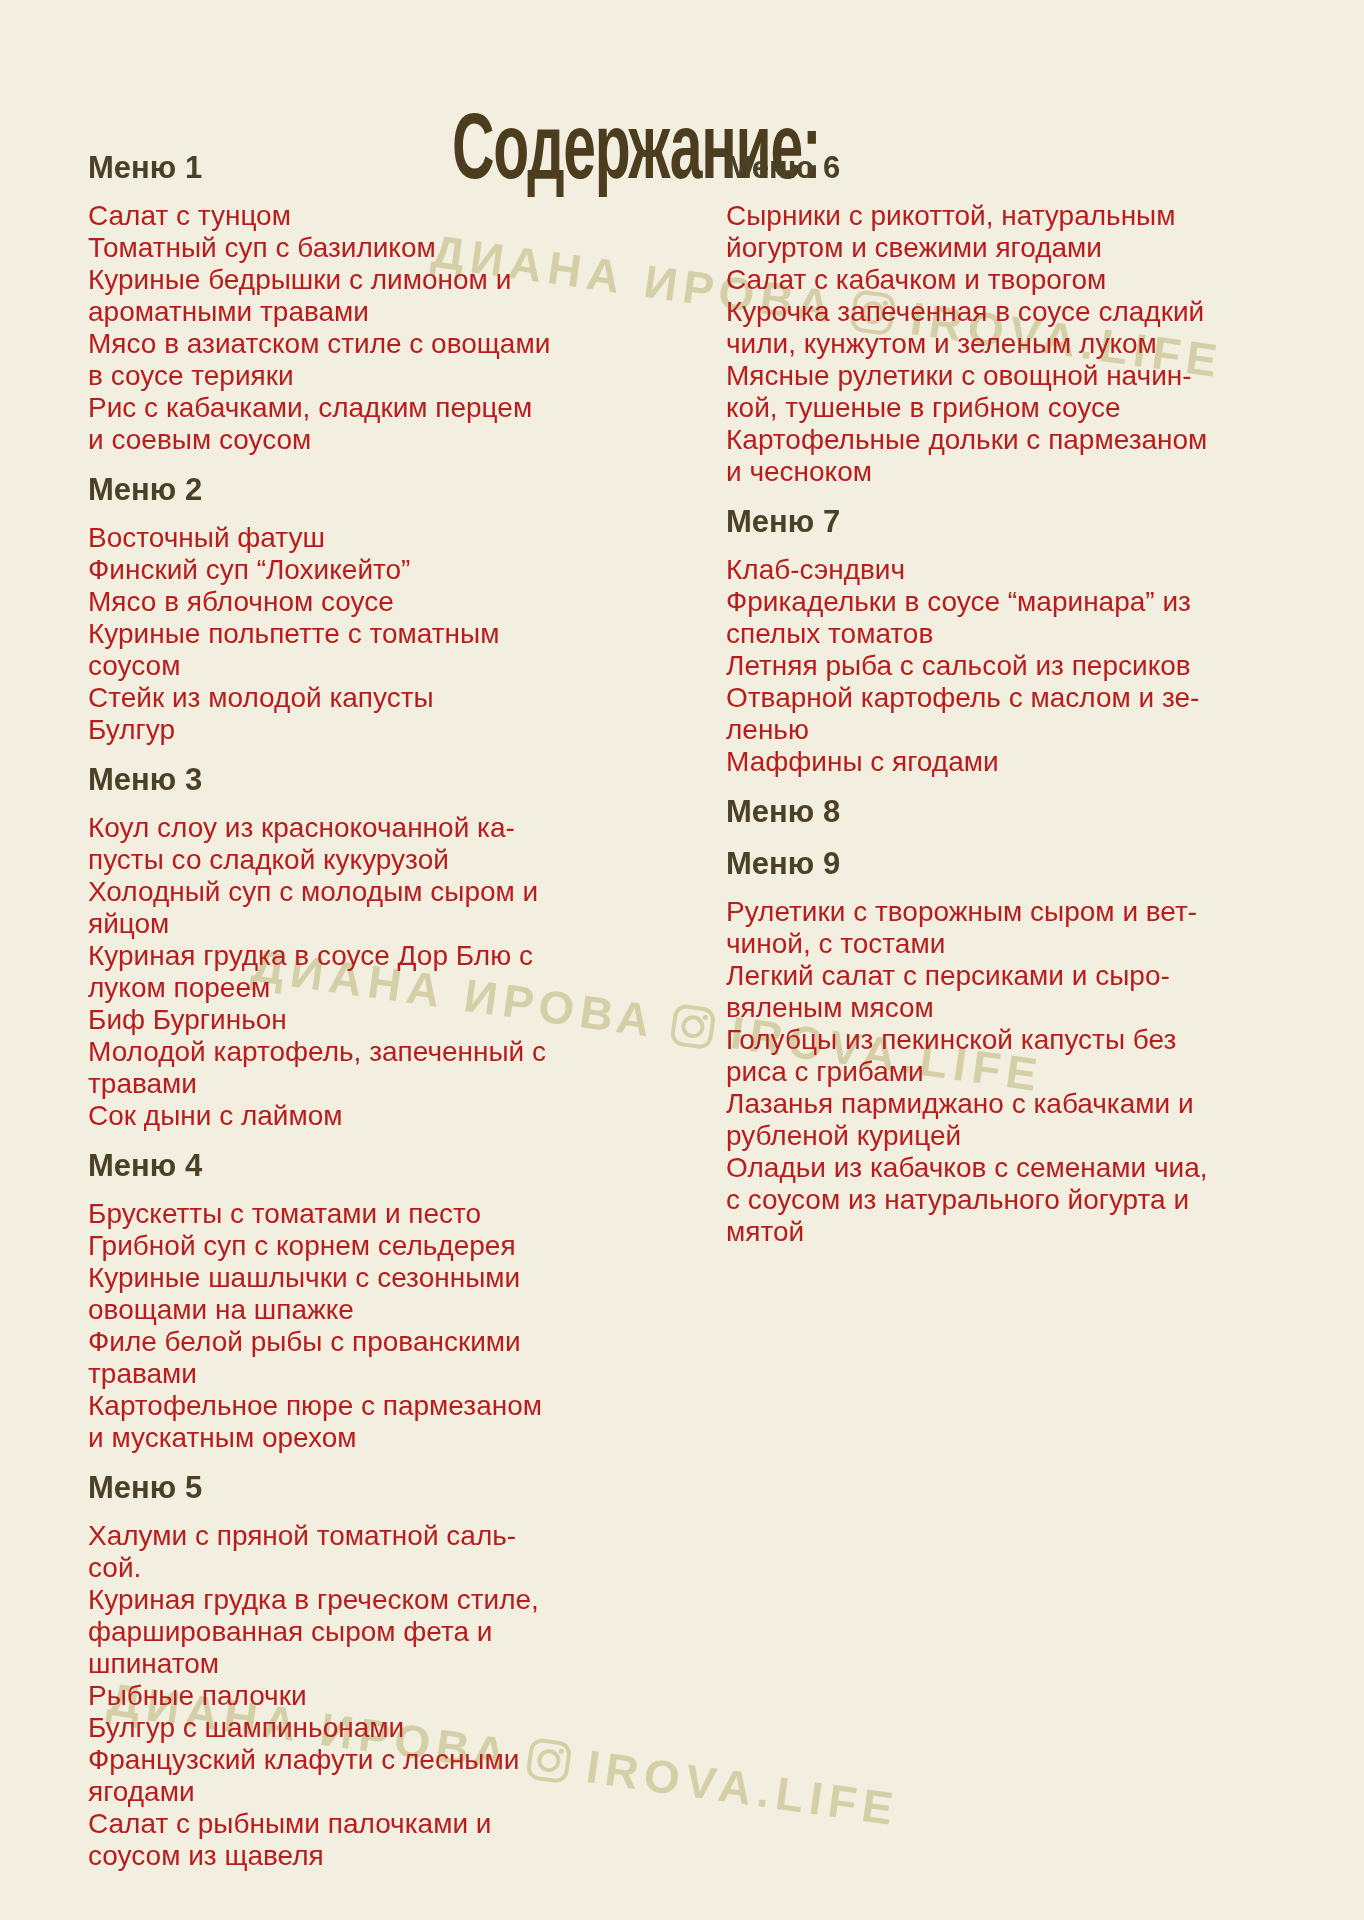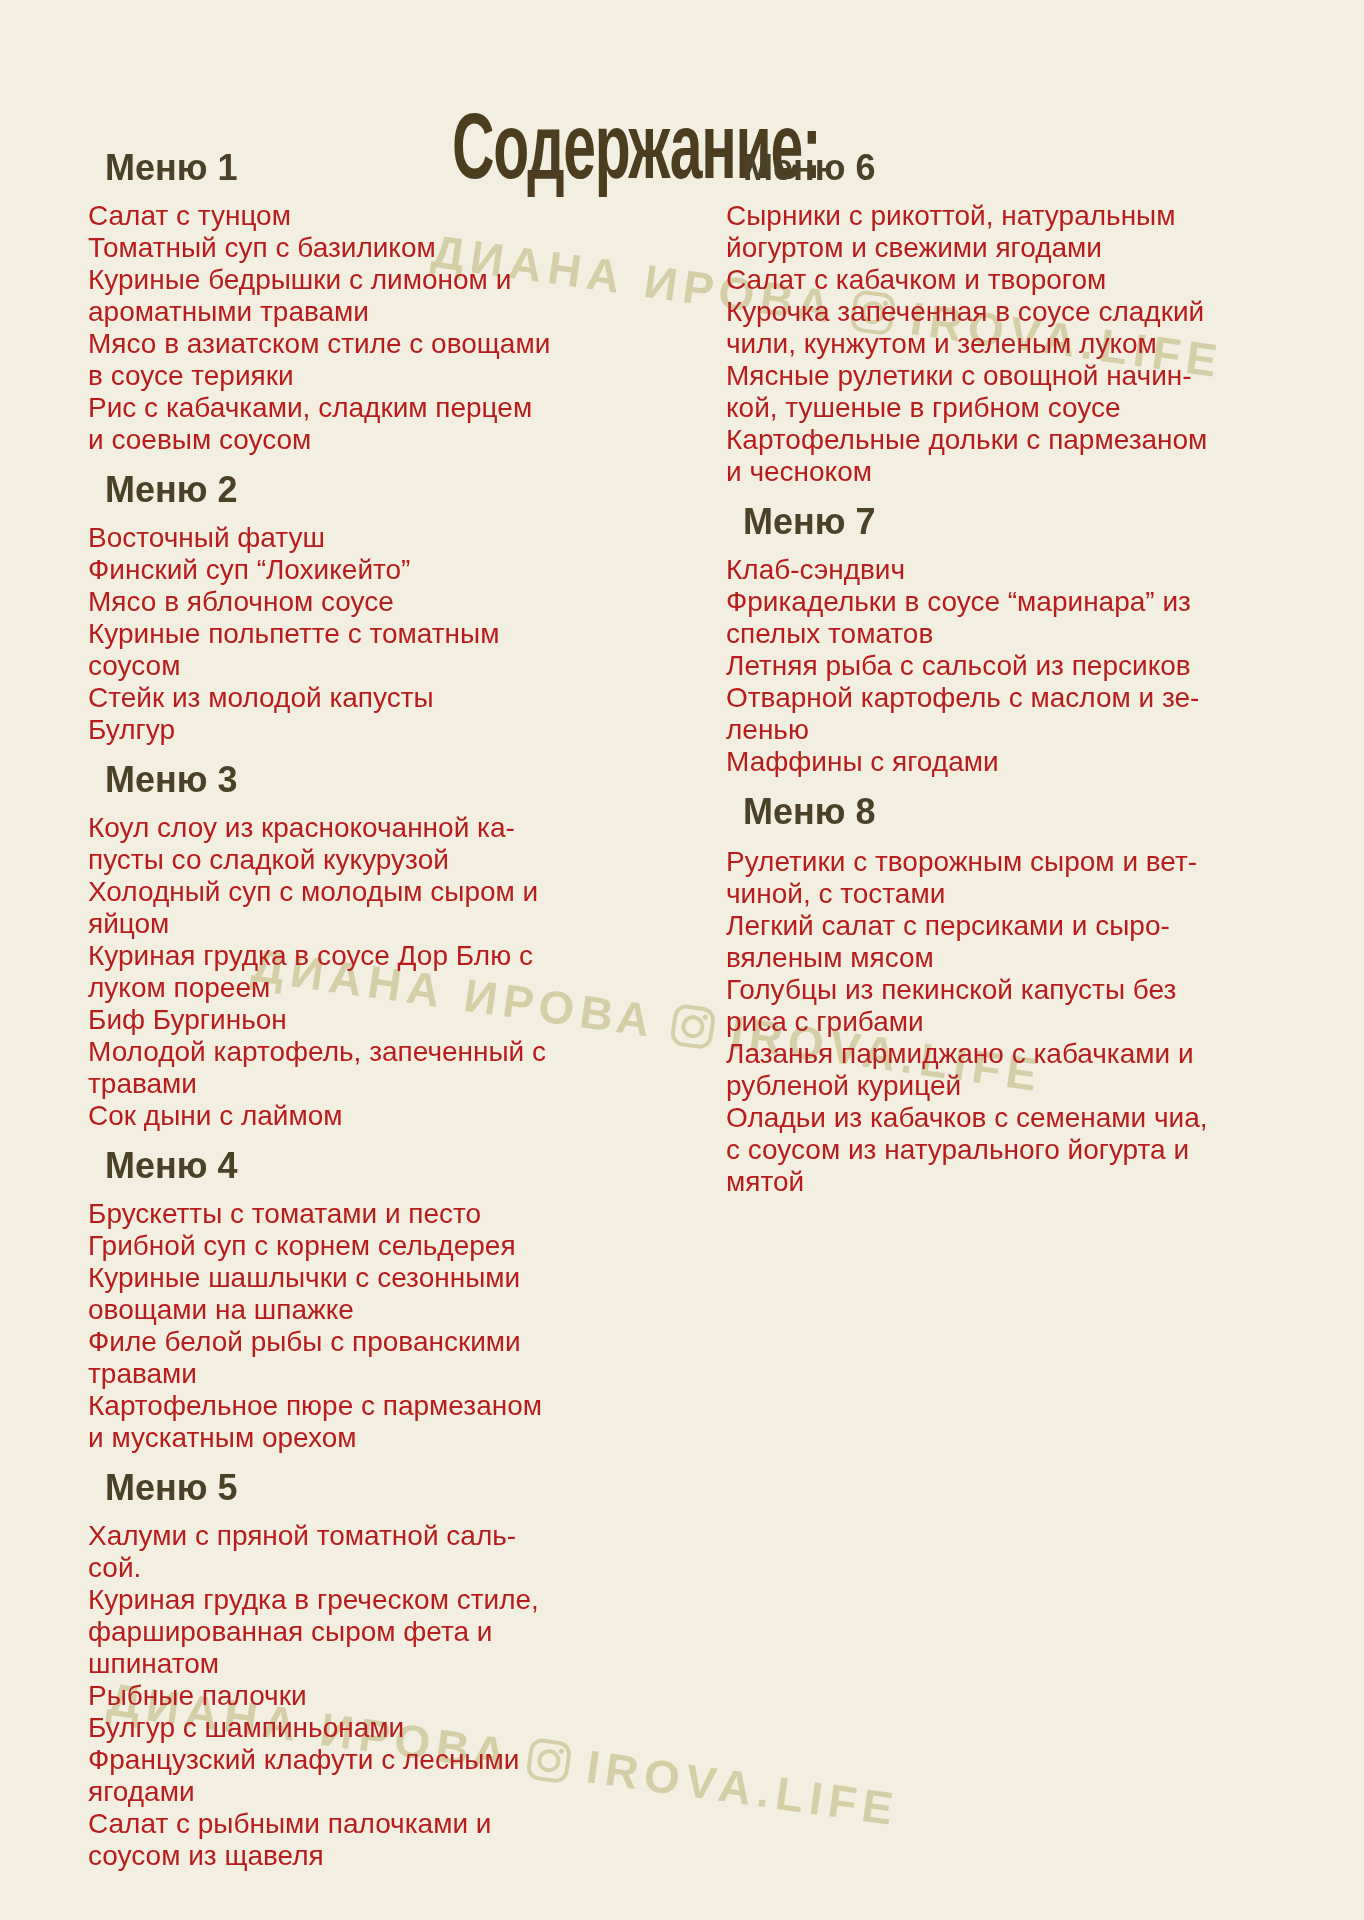--- a/index.html
+++ b/index.html
@@ -20,22 +20,22 @@
     color:#4c3d1f;
     white-space:nowrap;
     transform:scaleX(0.64);
     transform-origin:left top;
   }
   .col{position:absolute;top:150px;z-index:2;}
   .col-left{left:88px;width:590px;}
   .col-right{left:726px;width:610px;}
   .menu{margin:0 0 16px 0;}
   .menu-heading{
-    margin:0 0 14px 17px;
-    font-size:36px;
+    margin:0 0 14px 0;
+    font-size:31px;
     line-height:36px;
     font-weight:700;
     color:#4a4126;
   }
   .menu-items{
     font-size:28px;
     line-height:32px;
     color:#b91c1c;
     white-space:pre-line;
   }
@@ -185,20 +185,21 @@
 спелых томатов
 Летняя рыба с сальсой из персиков
 Отварной картофель с маслом и зе-
 ленью
 Маффины с ягодами</div>
       </section>
       <section class="menu">
         <h2 class="menu-heading">Меню 8</h2>
       </section>
       <section class="menu">
+        <h2 class="menu-heading">Меню 9</h2>
         <div class="menu-items">Рулетики с творожным сыром и вет-
 чиной, с тостами
 Легкий салат с персиками и сыро-
 вяленым мясом
 Голубцы из пекинской капусты без
 риса с грибами
 Лазанья пармиджано с кабачками и
 рубленой курицей
 Оладьи из кабачков с семенами чиа,
 с соусом из натурального йогурта и

